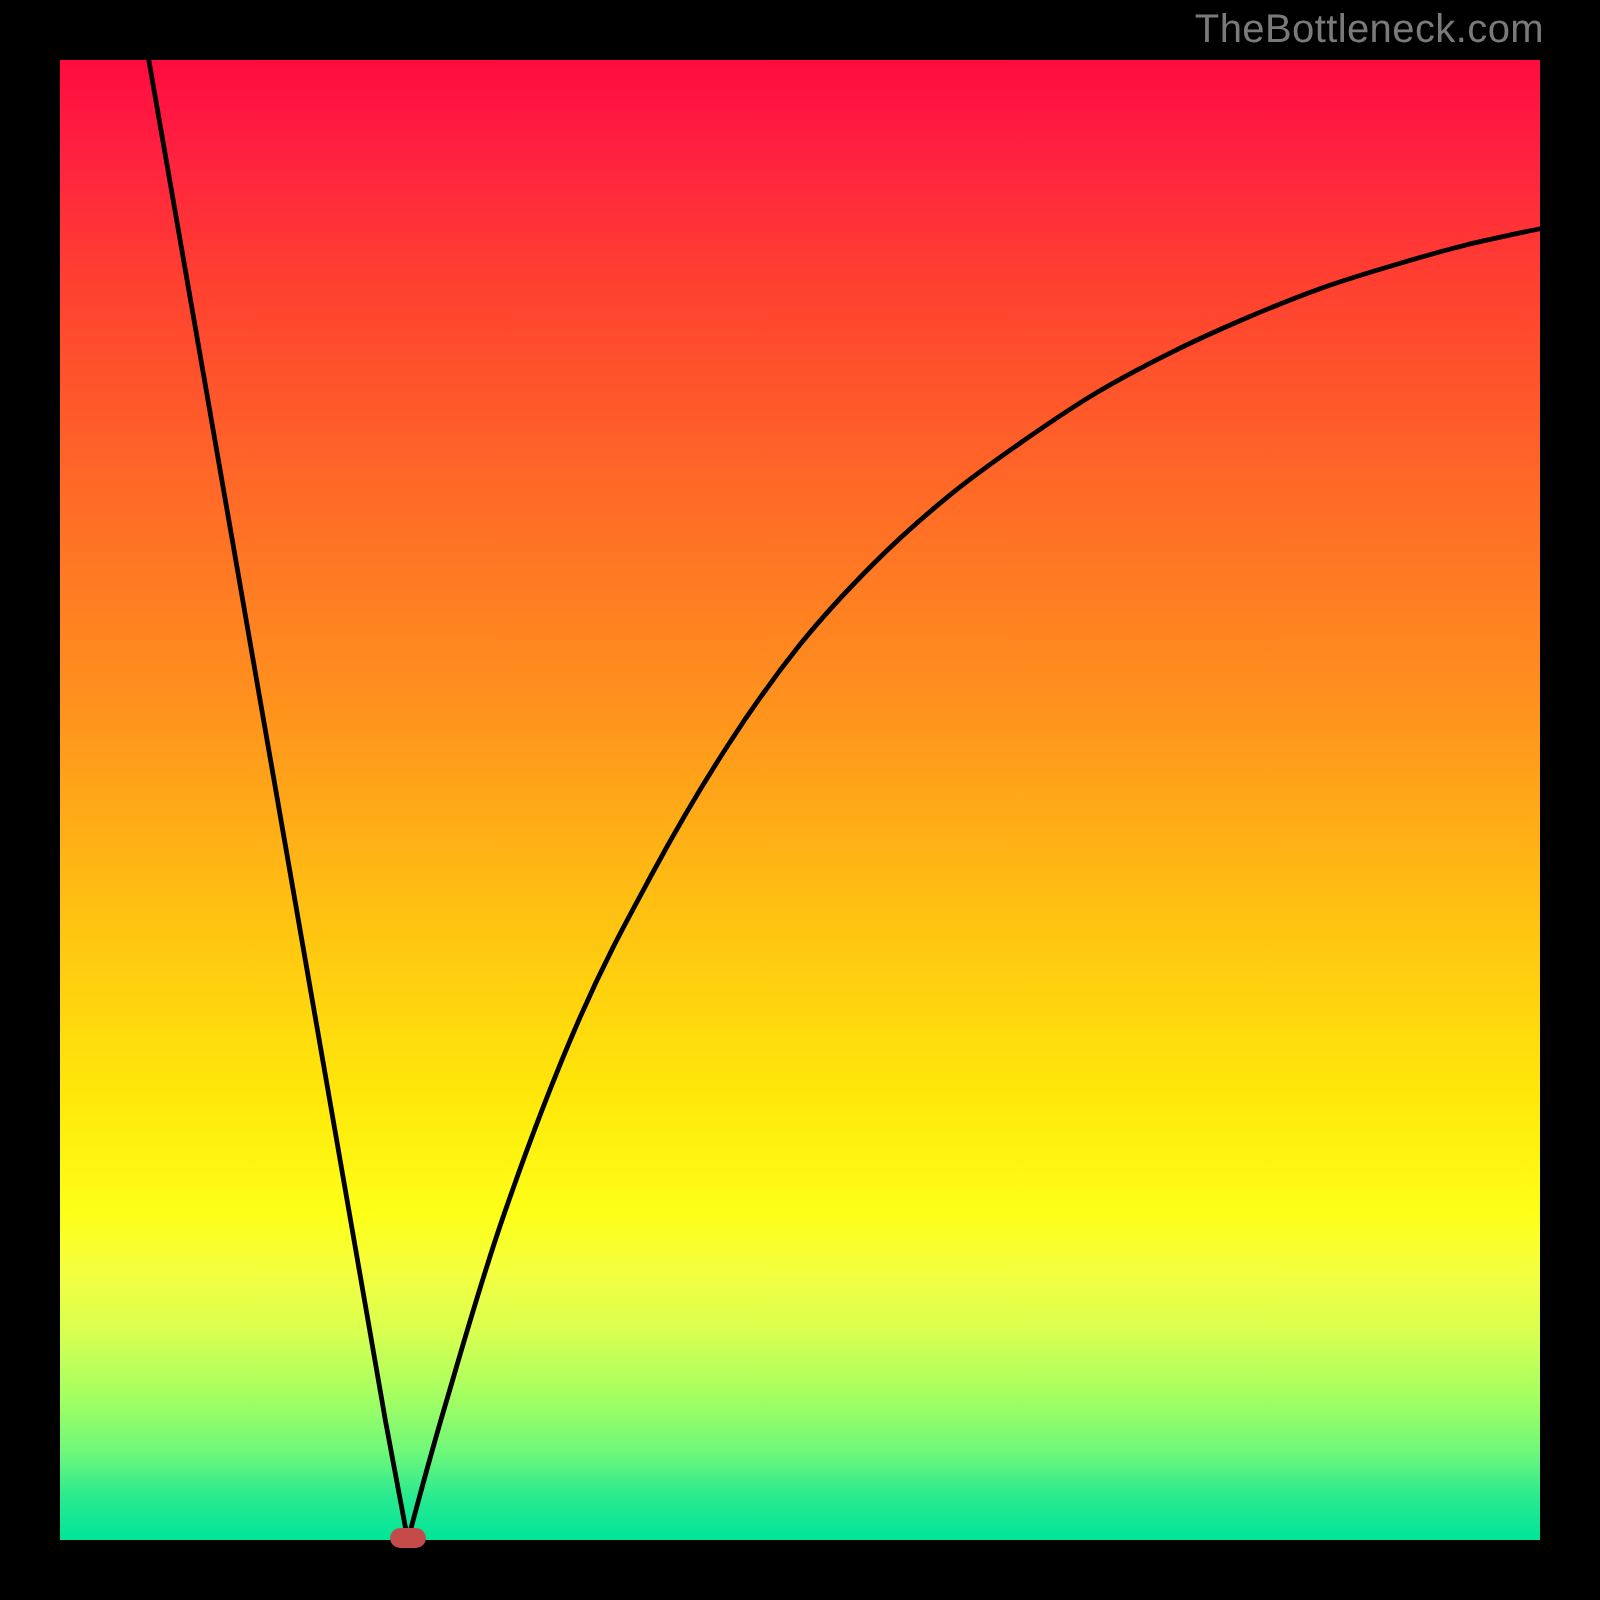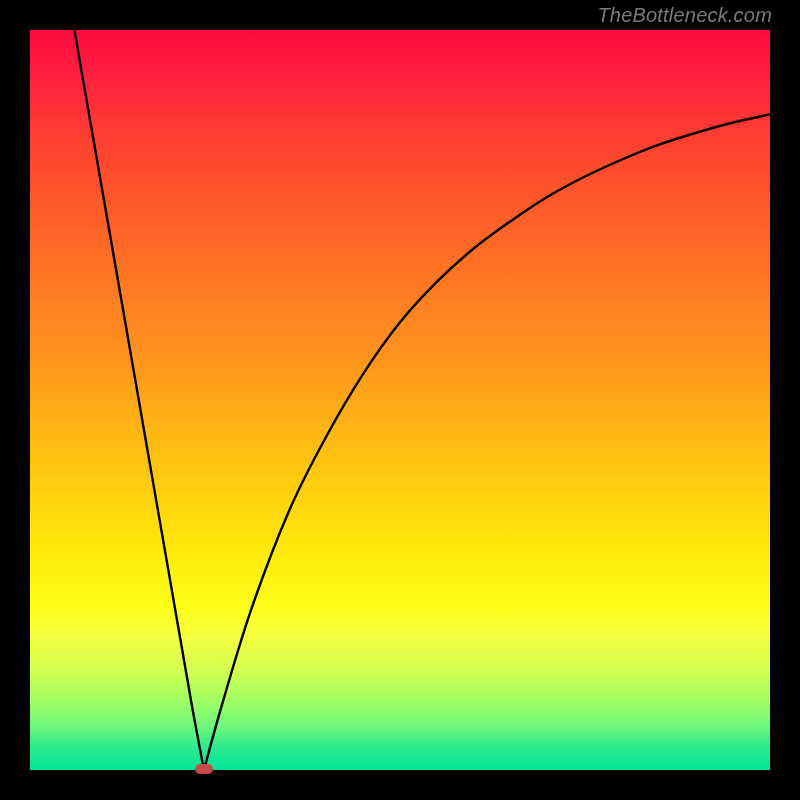--- a/index.html
+++ b/index.html
@@ -9,21 +9,20 @@
     height: 800px;
     background: #000;
     font-family: Arial, Helvetica, sans-serif;
     overflow: hidden;
   }
   .stage {
     position: relative;
     width: 800px;
     height: 800px;
     background: #000;
-    font-style: italic;
   }
   .plot-area {
     position: absolute;
     left: 30px;
     top: 30px;
     width: 740px;
     height: 740px;
     
     background: linear-gradient(
       to bottom,

